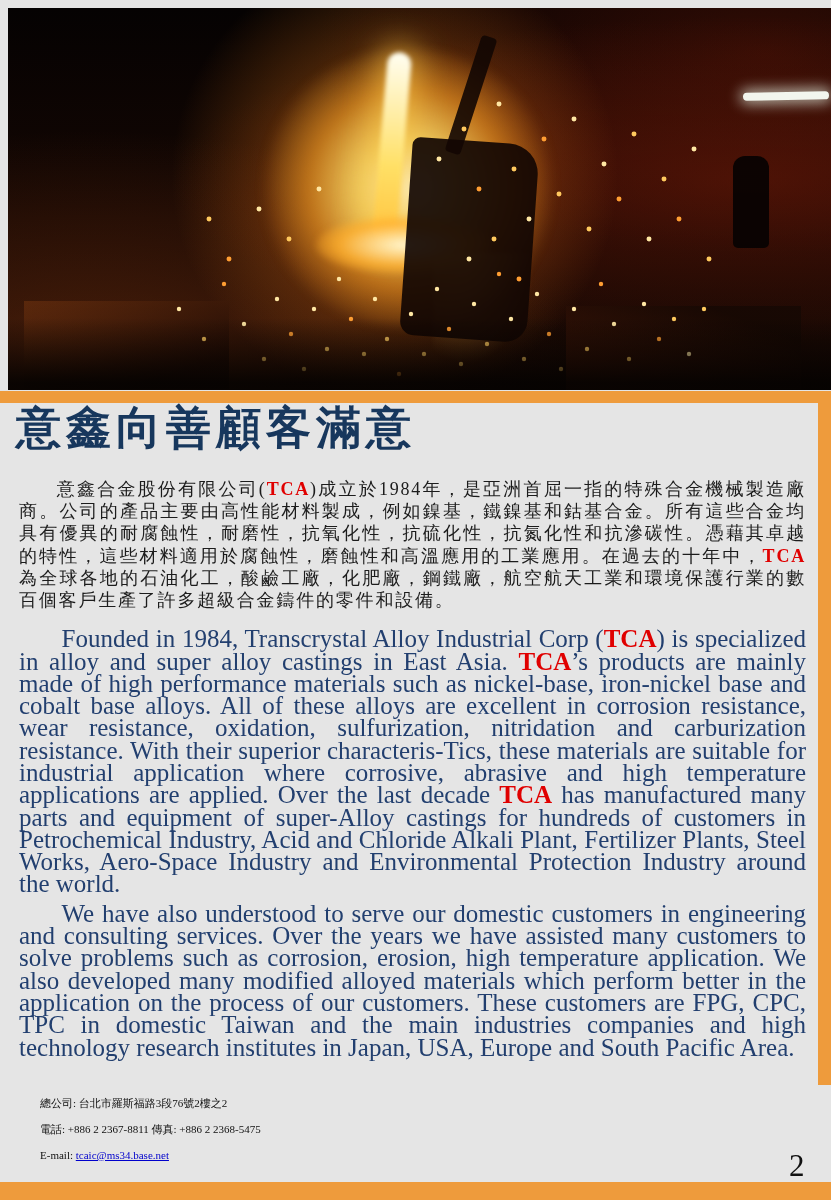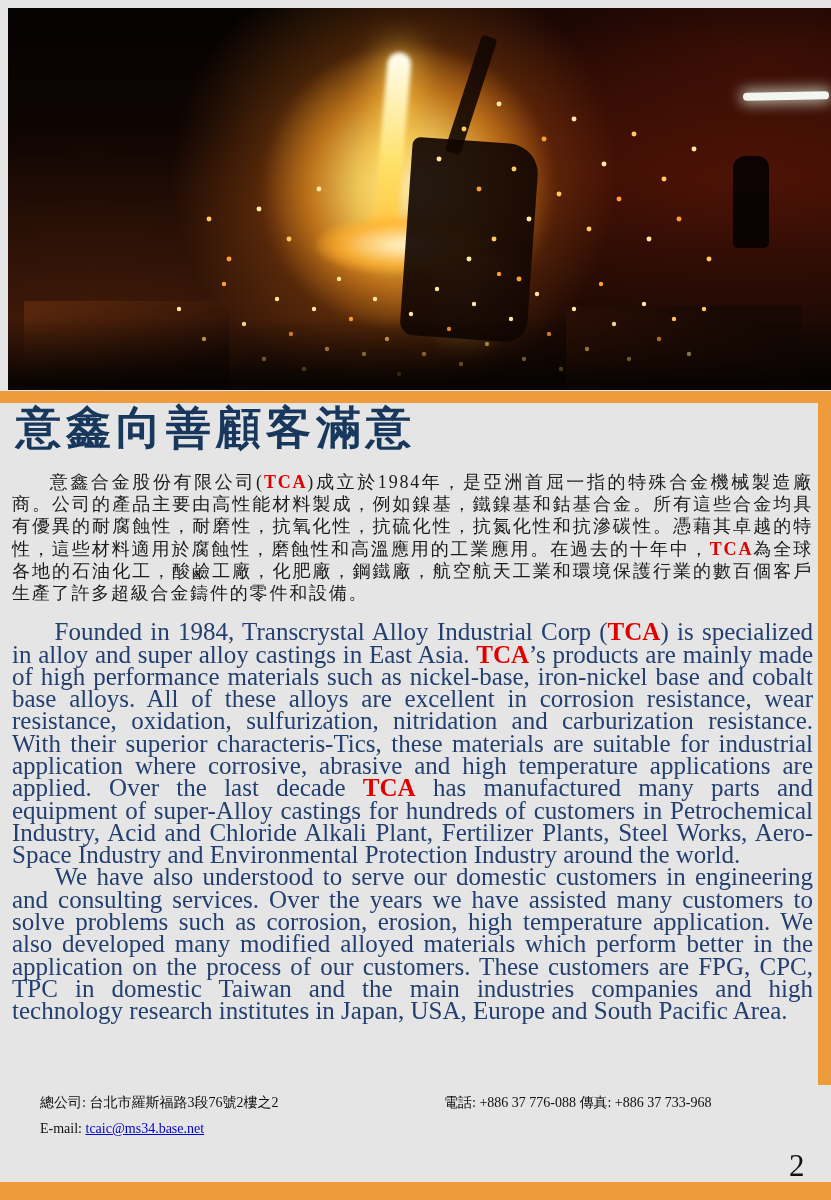--- a/index.html
+++ b/index.html
@@ -114,37 +114,37 @@
 
   
   .title{
     position:absolute;left:16px;top:404px;margin:0;
     font-size:45px;font-weight:bold;color:var(--title-blue);
     letter-spacing:5px;line-height:1.1;white-space:nowrap;
   }
 
   
   .content{position:absolute;left:12px;top:471px;width:801px;}
-  .content p{margin:0;text-align:justify;}
+  .content p{margin:7px;text-align:justify;}
   .cn{
     font-size:18px;line-height:22.2px;color:var(--cn-black);
     letter-spacing:1.8px;text-indent:2.1em;
   }
   .en{
     font-size:25px;line-height:22.3px;color:var(--body-blue);
     text-indent:1.7em;
   }
   .en.first{margin-top:17px;}
   .seg-tca{color:var(--tca-red);font-weight:bold;}
 
   
   .footer{
     position:absolute;left:40px;top:1090px;width:770px;
     display:flex;gap:24px;
-    font-size:14px;line-height:26px;color:#101010;
+    font-size:11px;line-height:26px;color:#101010;justify-content:space-between;
   }
   .fcol{white-space:nowrap;}
   .fcol.left{width:380px;}
   .email-link{color:var(--link-blue);text-decoration:underline;}
 
   .page-number{
     position:absolute;left:789px;top:1150px;
     font-size:31px;color:#111;line-height:1;
   }
 </style>
@@ -177,22 +177,22 @@
 
   <div class="content">
     <p class="cn"><span>意鑫合金股份有限公司(</span><span class="seg-tca">TCA</span><span>)成立於1984年，是亞洲首屈一指的特殊合金機械製造廠商。公司的產品主要由高性能材料製成，例如鎳基，鐵鎳基和鈷基合金。所有這些合金均具有優異的耐腐蝕性，耐磨性，抗氧化性，抗硫化性，抗氮化性和抗滲碳性。憑藉其卓越的特性，這些材料適用於腐蝕性，磨蝕性和高溫應用的工業應用。在過去的十年中，</span><span class="seg-tca">TCA</span><span>為全球各地的石油化工，酸鹼工廠，化肥廠，鋼鐵廠，航空航天工業和環境保護行業的數百個客戶生產了許多超級合金鑄件的零件和設備。</span></p>
     <p class="en first"><span>Founded in 1984, Transcrystal Alloy Industrial Corp (</span><span class="seg-tca">TCA</span><span>) is specialized in alloy and super alloy castings in East Asia. </span><span class="seg-tca">TCA</span><span>’s products are mainly made of high performance materials such as nickel-base, iron-nickel base and cobalt base alloys. All of these alloys are excellent in corrosion resistance, wear resistance, oxidation, sulfurization, nitridation and carburization resistance. With their superior characteris-Tics, these materials are suitable for industrial application where corrosive, abrasive and high temperature applications are applied. Over the last decade </span><span class="seg-tca">TCA</span><span> has manufactured many parts and equipment of super-Alloy castings for hundreds of customers in Petrochemical Industry, Acid and Chloride Alkali Plant, Fertilizer Plants, Steel Works, Aero-Space Industry and Environmental Protection Industry around the world.</span></p>
     <p class="en"><span>We have also understood to serve our domestic customers in engineering and consulting services. Over the years we have assisted many customers to solve problems such as corrosion, erosion, high temperature application. We also developed many modified alloyed materials which perform better in the application on the process of our customers. These customers are FPG, CPC, TPC in domestic Taiwan and the main industries companies and high technology research institutes  in Japan, USA, Europe and South Pacific Area.</span></p>
   </div>
 
   <div class="footer">
     <div class="fcol left">
       <div>總公司: 台北市羅斯福路3段76號2樓之2</div>
+      <div>電話: +886 2 2367-8811 傳真: +886 2 2368-5475</div>
       <div><span>E-mail: </span><a href="#" class="email-link">tcaic@ms34.base.net</a></div>
     </div>
     <div class="fcol">
-      <div>電話: +886 37 776-088 傳真: +886 37 733-968</div>
     </div>
   </div>
 
   <div class="page-number">2</div>
 
 </div>
 
 </body></html>

